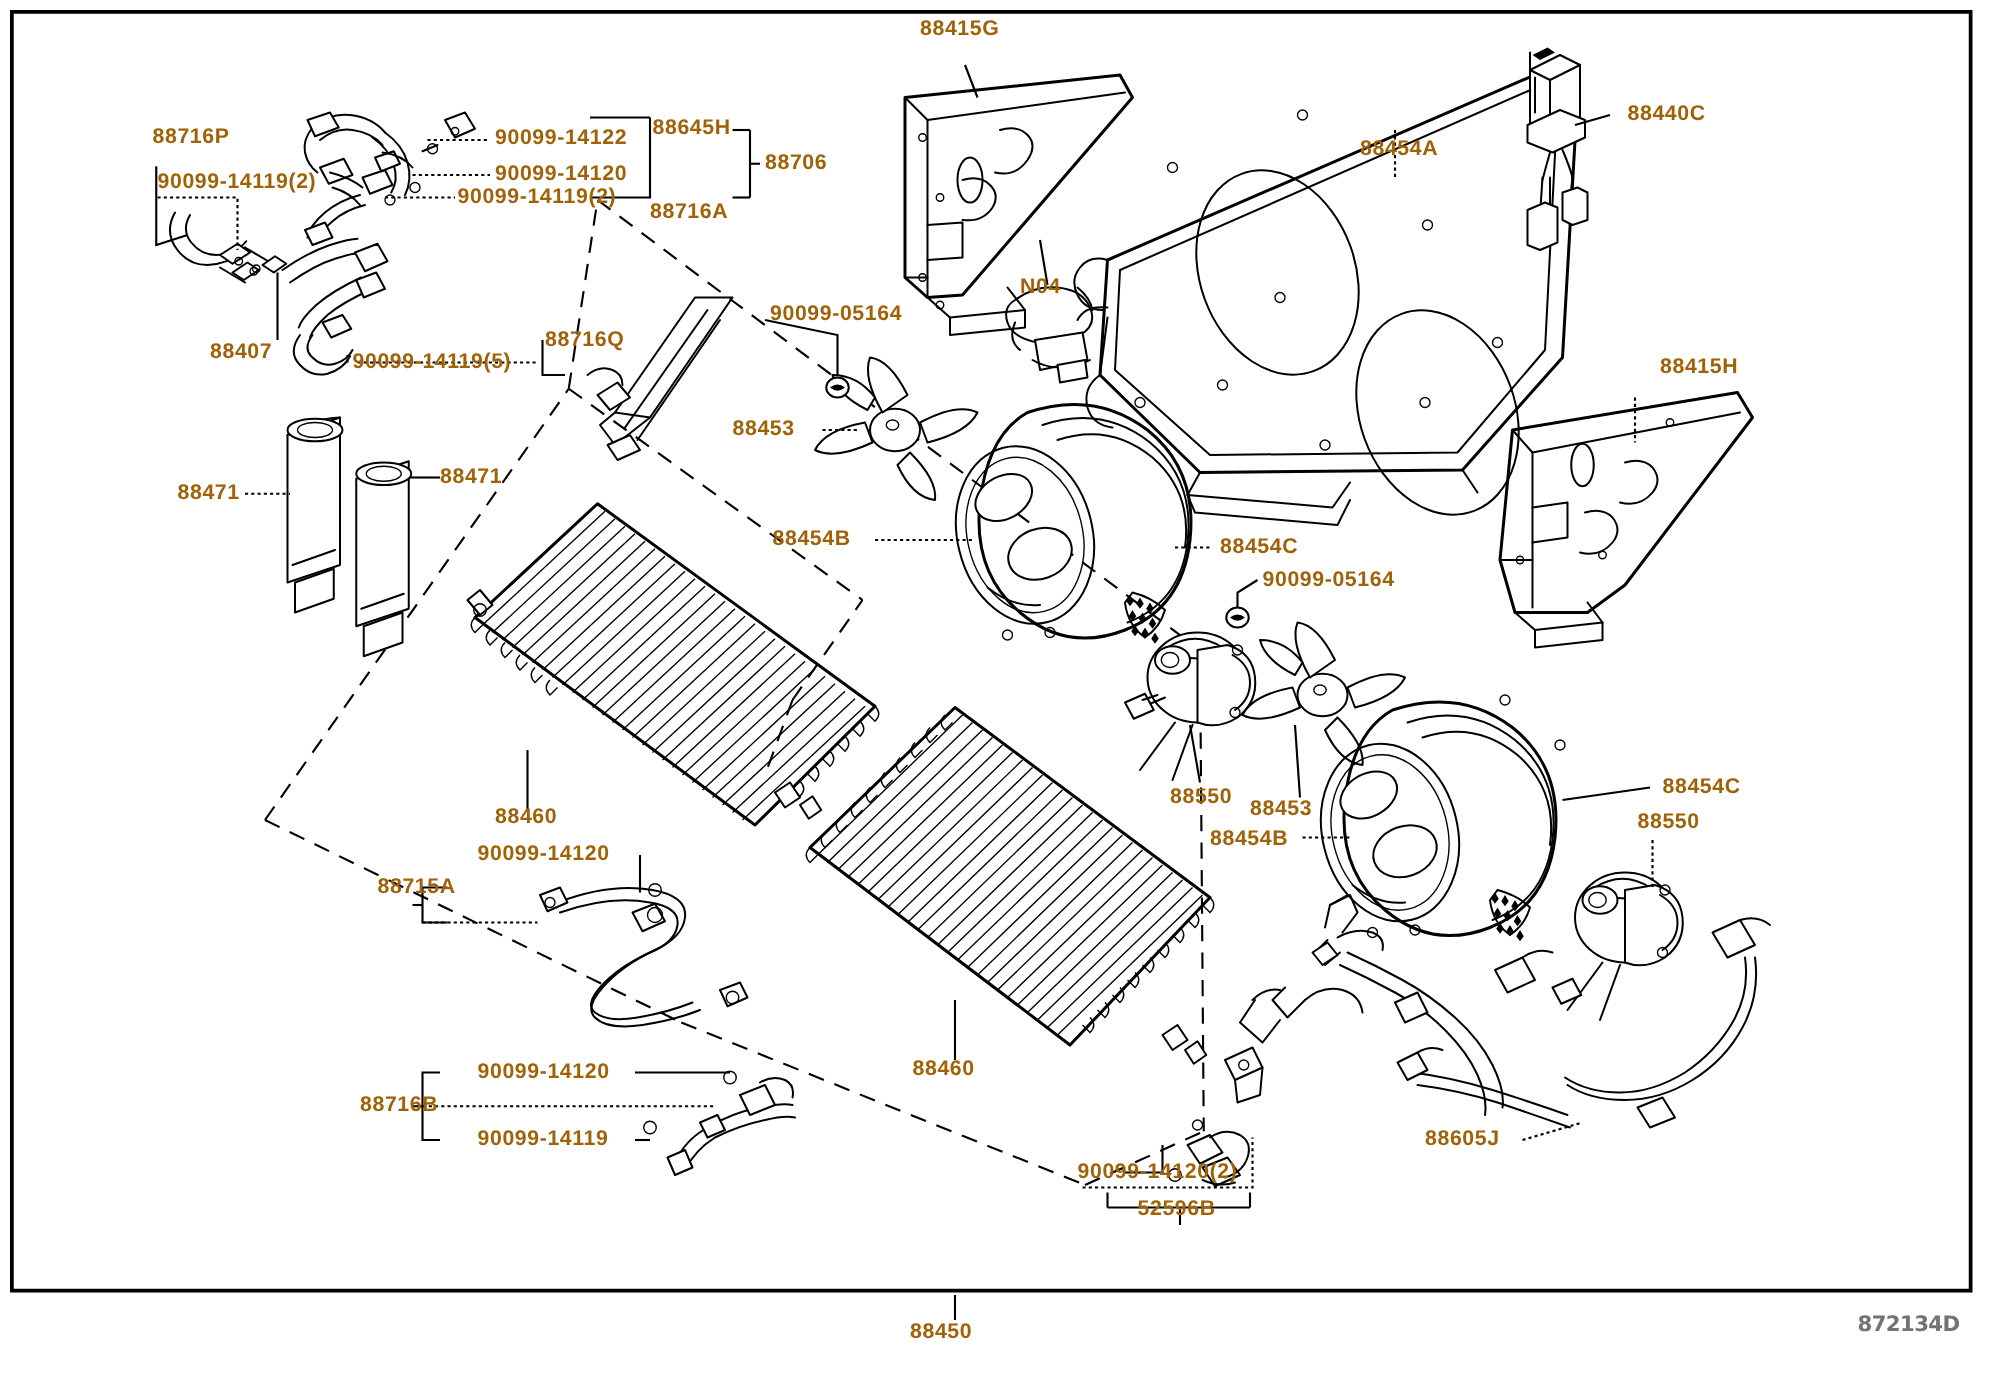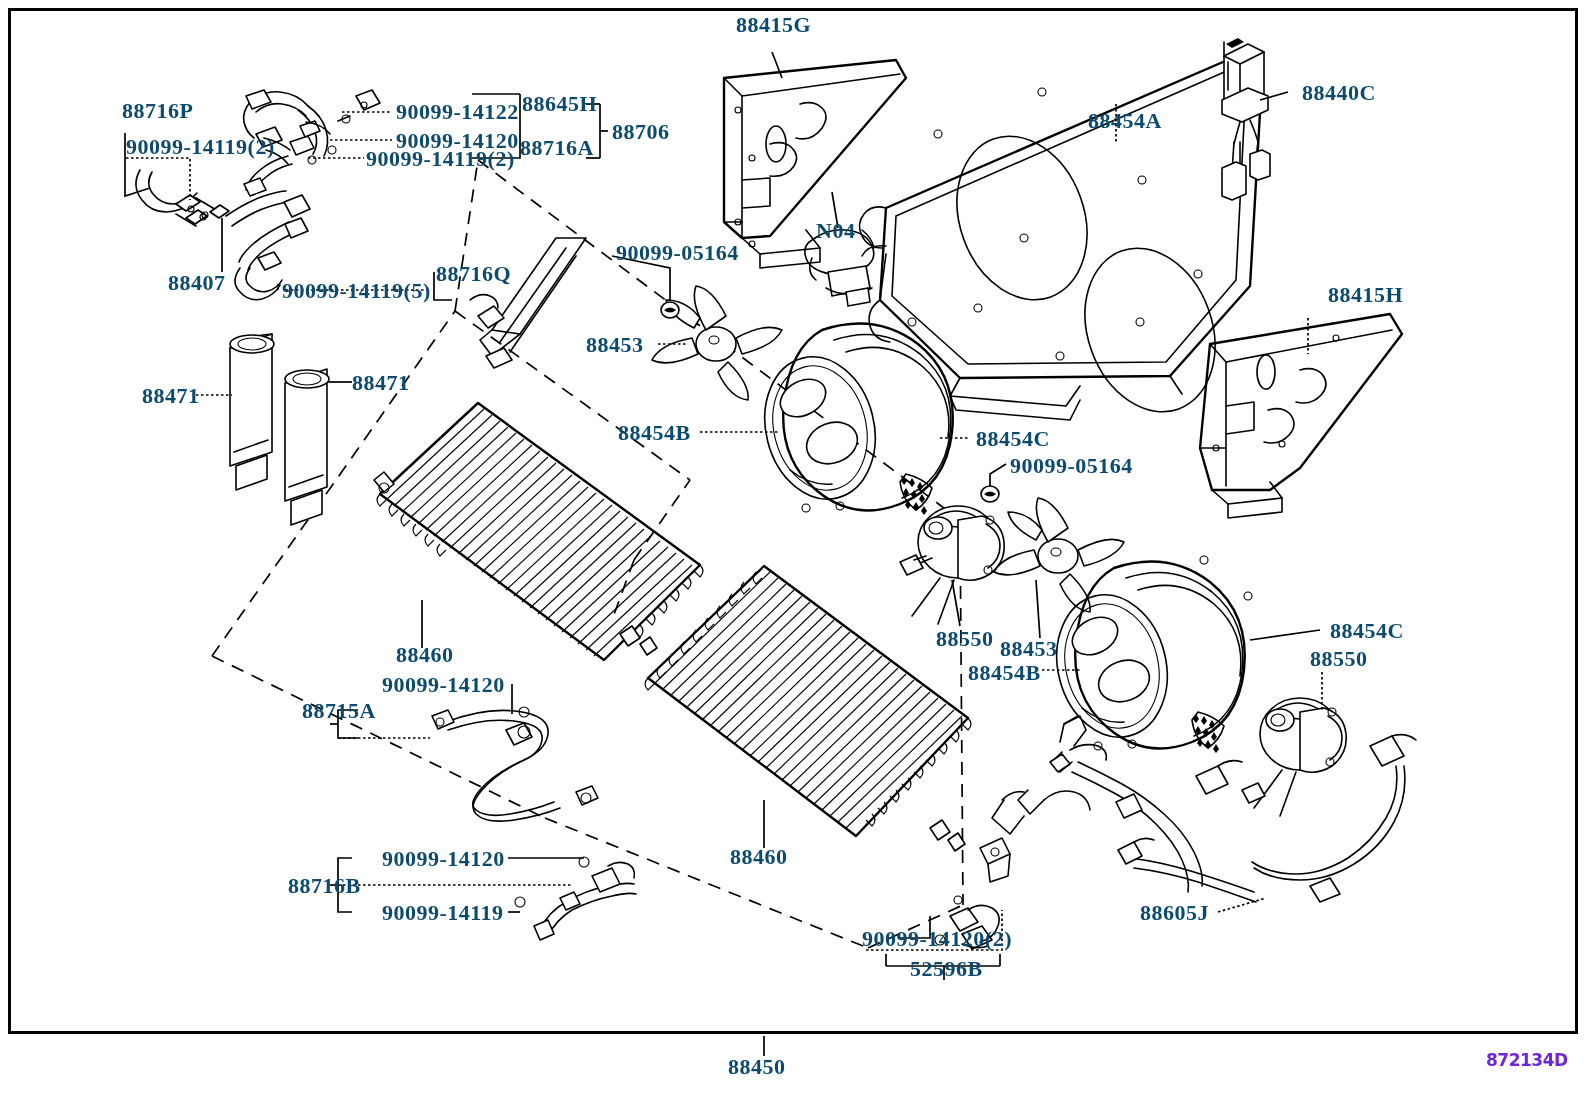--- a/index.html
+++ b/index.html
@@ -7,31 +7,31 @@
   body{font-family:"DejaVu Sans Mono",monospace;}
   #sheet{
     position:relative;width:1592px;height:1099px;background:#fff;
     overflow:hidden;
   }
   #border{
     position:absolute;left:8px;top:8px;width:1570px;height:1026px;
     border:3px solid #000;box-sizing:border-box;
   }
   .lbl{
-    position:absolute;white-space:nowrap;color:#0c4a6e;
-    font-family:Liberation Serif, serif;
-    font-weight:bold;font-size:22px;letter-spacing:0.5px;
+    position:absolute;white-space:nowrap;color:#a16207;
+    font-family:Liberation Sans, sans-serif;
+    font-weight:bold;font-size:17px;letter-spacing:0.5px;
     line-height:1;
   }
   .note{
     position:absolute;white-space:nowrap;color:#000;
     font-family:"DejaVu Sans",sans-serif;font-size:18px;font-weight:normal;
   }
   .figno{
-    position:absolute;white-space:nowrap;color:#6d28d9;
+    position:absolute;white-space:nowrap;color:#737373;
     font-family:"DejaVu Sans",sans-serif;font-size:17px;font-weight:bold;
     letter-spacing:-0.5px;
   }
   svg.art{position:absolute;left:0;top:0;width:1592px;height:1099px;}
   svg.art *{vector-effect:non-scaling-stroke;}
   .s{fill:none;stroke:#000;stroke-width:1.6;stroke-linejoin:round;stroke-linecap:round;}
   .s2{fill:none;stroke:#000;stroke-width:2.4;stroke-linejoin:round;stroke-linecap:round;}
   .thin{fill:none;stroke:#000;stroke-width:1.1;}
   .lead{fill:none;stroke:#000;stroke-width:1.7;}
   .leadd{fill:none;stroke:#000;stroke-width:1.7;stroke-dasharray:2.5 2.5;}
@@ -594,21 +594,21 @@
   <div class="lbl" style="left:122px;top:100px;">88716P</div>
   <div class="lbl" style="left:126px;top:136px;">90099-14119(2)</div>
   <div class="lbl" style="left:168px;top:272px;">88407</div>
   <div class="lbl" style="left:282px;top:280px;">90099-14119(5)</div>
   <div class="lbl" style="left:436px;top:263px;">88716Q</div>
 
   <div class="lbl" style="left:396px;top:101px;">90099-14122</div>
   <div class="lbl" style="left:522px;top:93px;">88645H</div>
   <div class="lbl" style="left:396px;top:130px;">90099-14120</div>
   <div class="lbl" style="left:366px;top:148px;">90099-14119(2)</div>
-  <div class="lbl" style="left:520px;top:137px;">88716A</div>
+  <div class="lbl" style="left:520px;top:160px;">88716A</div>
   <div class="lbl" style="left:612px;top:121px;">88706</div>
 
   <div class="lbl" style="left:142px;top:385px;">88471</div>
   <div class="lbl" style="left:352px;top:372px;">88471</div>
 
   <div class="lbl" style="left:396px;top:644px;">88460</div>
   <div class="lbl" style="left:730px;top:846px;">88460</div>
 
   <div class="lbl" style="left:302px;top:700px;">88715A</div>
   <div class="lbl" style="left:382px;top:674px;">90099-14120</div>

